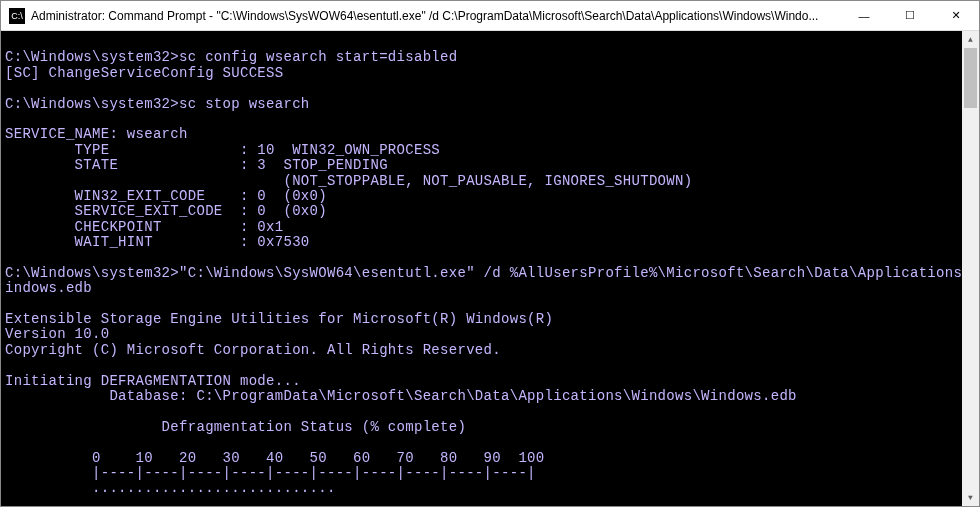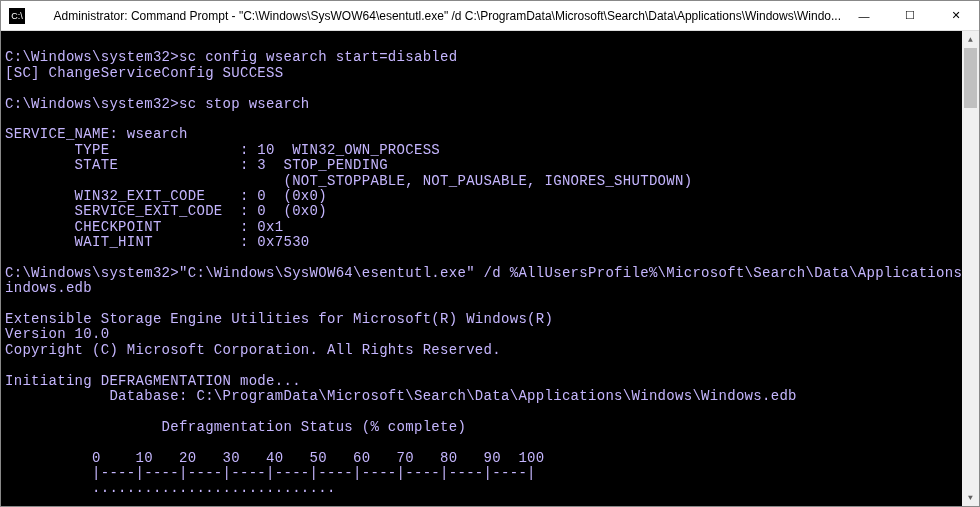--- a/index.html
+++ b/index.html
@@ -42,21 +42,20 @@
       font-family: 'Segoe UI', sans-serif;
     }
     .titlebar-text {
       flex: 1;
       font-size: 12px;
       font-family: 'Segoe UI', sans-serif;
       color: #000;
       white-space: nowrap;
       overflow: hidden;
       text-overflow: ellipsis;
-      text-align: right;
     }
     .window-controls {
       display: flex;
       height: 100%;
     }
     .win-btn {
       width: 46px;
       height: 100%;
       display: flex;
       align-items: center;

